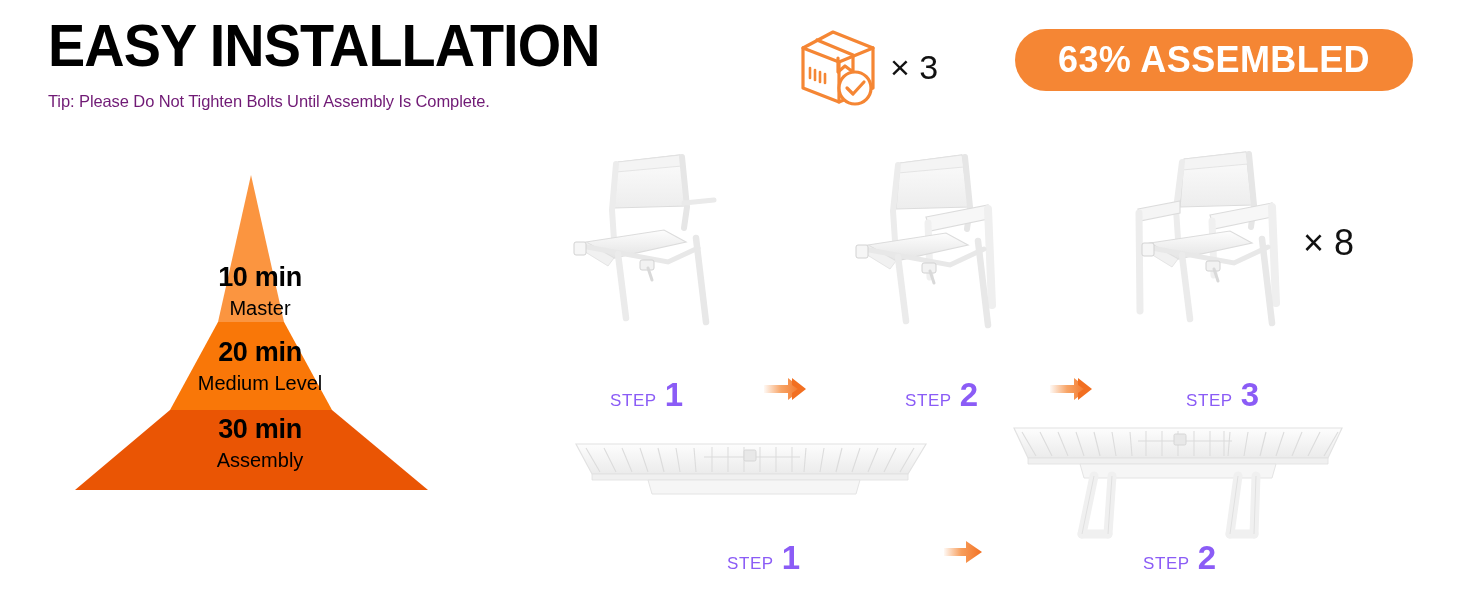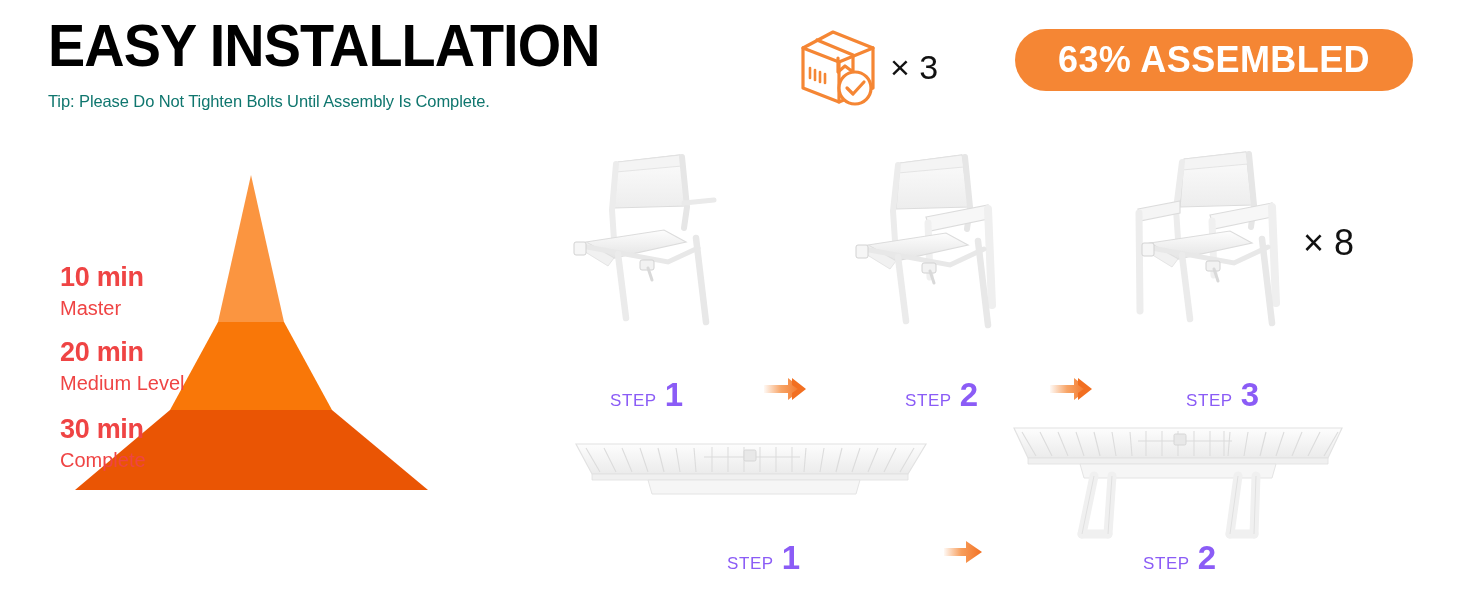--- a/index.html
+++ b/index.html
@@ -16,21 +16,21 @@
   .headline{
     position:absolute;left:48px;top:16px;
     font-size:60px;font-weight:bold;letter-spacing:-1px;
     color:#000000;line-height:1.0;
     font-family:"Liberation Sans","DejaVu Sans",sans-serif;
     transform:scaleX(0.93);transform-origin:left center;
     white-space:nowrap;
   }
   .tip-line{
     position:absolute;left:48px;
-    font-size:16.5px;color:#0f766e;white-space:nowrap;
+    font-size:16.5px;color:#701a75;white-space:nowrap;
     letter-spacing:-0.1px;
   }
   .tip1{top:92px;}
   .tip2{top:122px;}
 
   
   .box-icon{position:absolute;left:793px;top:28px;width:90px;height:80px;}
   .x3{
     position:absolute;left:890px;top:48px;
     font-size:34px;color:#111;white-space:nowrap;font-weight:400;
@@ -43,21 +43,21 @@
     background:#F58634;
     display:flex;align-items:center;justify-content:center;
     color:#ffffff;font-size:36px;font-weight:bold;letter-spacing:0.4px;
     box-sizing:border-box;
   }
 
   
   .pyramid{position:absolute;left:60px;top:170px;width:400px;height:325px;}
   .pyr-svg{position:absolute;left:0;top:0;}
   .pyr-label{
-    position:absolute;width:400px;color:#ef4444;
+    position:absolute;width:400px;text-align:center;color:#000000;
     line-height:1.05;pointer-events:none;
   }
   .pyr-min{font-size:27px;font-weight:bold;display:block;letter-spacing:-0.3px;}
   .pyr-name{font-size:20px;font-weight:400;display:block;margin-top:7px;}
   .pl0{top:93px;}
   .pl1{top:168px;}
   .pl2{top:245px;}
 
   
   .leaderboard{
@@ -127,21 +127,21 @@
     <div class="pyr-label pl0">
       <span class="pyr-min">10 min</span>
       <span class="pyr-name">Master</span>
     </div>
     <div class="pyr-label pl1">
       <span class="pyr-min">20 min</span>
       <span class="pyr-name">Medium Level</span>
     </div>
     <div class="pyr-label pl2">
       <span class="pyr-min">30 min</span>
-      <span class="pyr-name">Complete</span>
+      <span class="pyr-name">Assembly</span>
     </div>
   </div>
 
 
   <div class="fig" style="left:556px;top:150px;">
     <svg width="190" height="215" viewBox="0 0 190 215">
       <defs>
         <linearGradient id="mesh1" x1="0" y1="0" x2="0" y2="1">
           <stop offset="0" stop-color="#fcfcfc"></stop>
             <stop offset="1" stop-color="#ededed"></stop>

